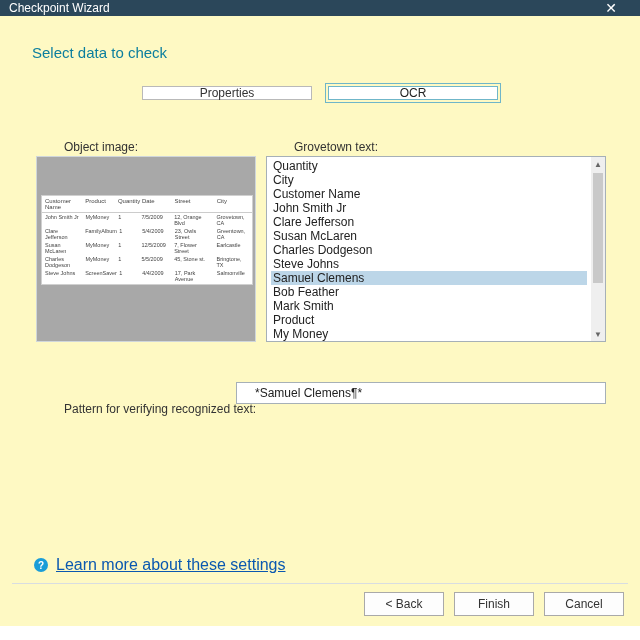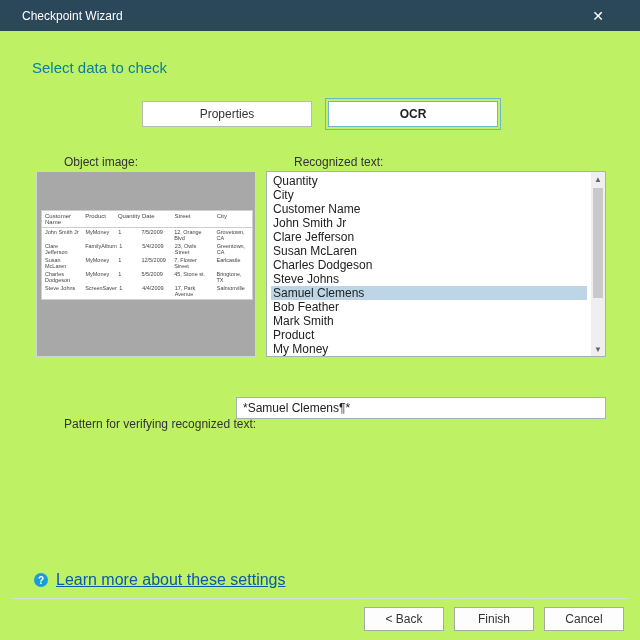--- a/index.html
+++ b/index.html
@@ -6,64 +6,63 @@
   html, body {
     margin: 0; padding: 0;
     width: 640px; height: 640px;
     font-family: "Segoe UI", Tahoma, sans-serif;
     font-size: 12px;
     color: #333;
     background: #fff;
     overflow: hidden;
   }
   .titlebar {
-    height: 31px;
+    height: 16px;
     background: #2b475a;
     color: #fff;
     display: flex;
     align-items: center;
-    padding: 0 22px;
+    padding: 0 9px;
     font-size: 12px;
   }
   .titlebar .title { flex: 1; }
   .titlebar .close {
     width: 40px; height: 30px;
     display: flex; align-items: center; justify-content: center;
     font-size: 14px; cursor: default;
   }
   .body {
     position: relative;
     height: 610px;
-    background: #bef264;
+    background: #fef9c3;
   }
   .heading {
     color: #0b7e9e;
     font-size: 15px;
     position: absolute;
     left: 32px; top: 28px;
   }
   .tabs {
     position: absolute;
     top: 70px; left: 0; right: 0;
     display: flex; justify-content: center; gap: 16px;
   }
   .tab {
-    width: 170px; height: 26px;
+    width: 170px; height: 14px;
     border: 1px solid #b9b9b9;
     background: #fff;
     display: flex; align-items: center; justify-content: center;
     font-size: 12px;
     cursor: default;
   }
   .tab.active {
     border: 1px solid #6fb6c9;
     outline: 1px solid #6fb6c9;
     outline-offset: 2px;
     color: #222;
-    font-weight: bold;
   }
   .label { position: absolute; color: #333; font-size: 12px; margin-left: 28px; }
   .objimg-label { left: 36px; top: 124px; }
   .rectext-label { left: 266px; top: 124px; }
 
   .objimg-frame {
     position: absolute;
     left: 36px; top: 140px;
     width: 220px; height: 186px;
     background: #a8a8a8;
@@ -120,21 +119,21 @@
     background: #c9c9c9;
   }
 
   .pattern-label { left: 36px; top: 386px; }
   .pattern-input {
     position: absolute;
     left: 236px; top: 366px;
     width: 370px; height: 22px;
     border: 1px solid #a6b0b7;
     font-family: inherit; font-size: 12px;
-    padding: 2px 6px;
+    padding: 2px 18px;
     color: #222;
   }
 
   .help-row {
     position: absolute;
     left: 34px; bottom: 52px;
     display: flex; align-items: center; gap: 8px;
   }
   .help-icon {
     width: 14px; height: 14px; border-radius: 50%;
@@ -174,21 +173,21 @@
 <div class="body">
 
   <div class="heading">Select data to check</div>
 
   <div class="tabs">
     <div class="tab">Properties</div>
     <div class="tab active">OCR</div>
   </div>
 
   <div class="label objimg-label">Object image:</div>
-  <div class="label rectext-label">Recognized text:</div>
+  <div class="label rectext-label">Grovetown text:</div>
 
   <div class="objimg-frame">
     <div class="objimg-inner">
       <div class="mini-head">
         <div class="c1">Customer Name</div>
         <div class="c2">Product</div>
         <div class="c3">Quantity</div>
         <div class="c4">Date</div>
         <div class="c5">Street</div>
         <div class="c6">City</div>

